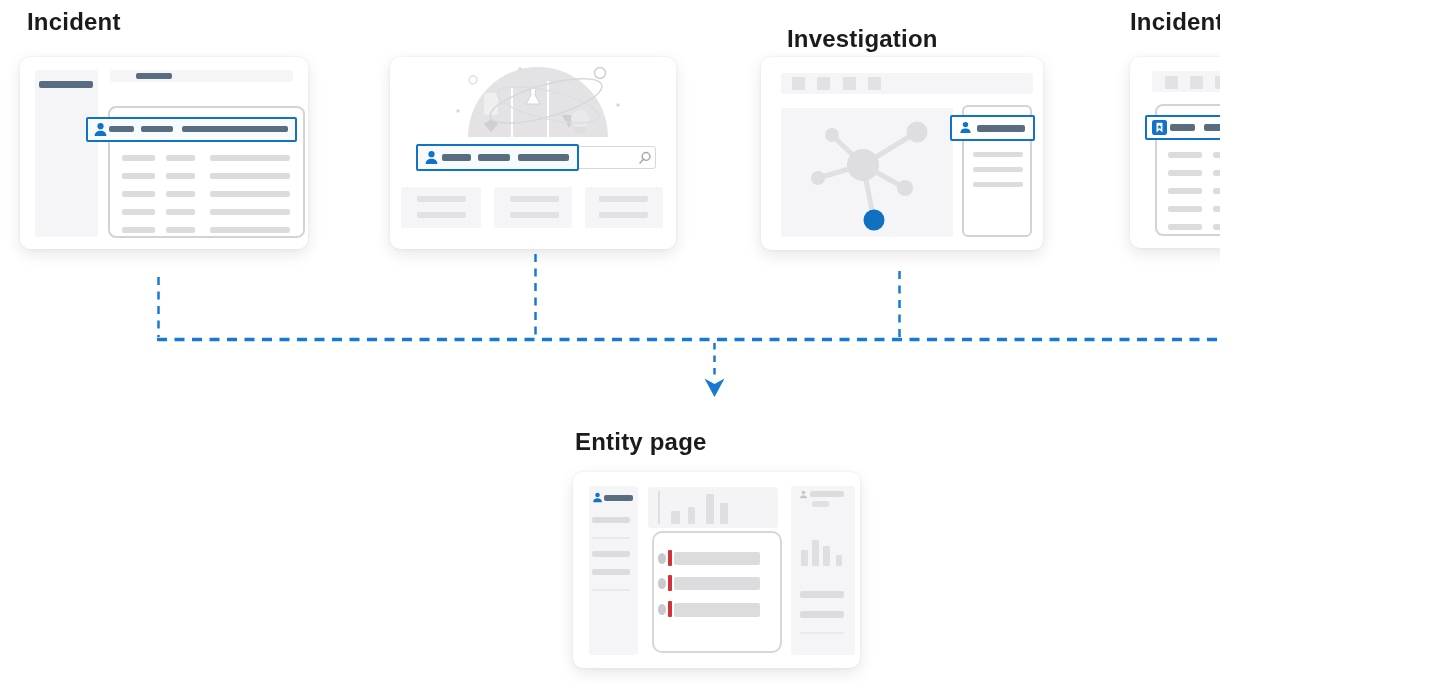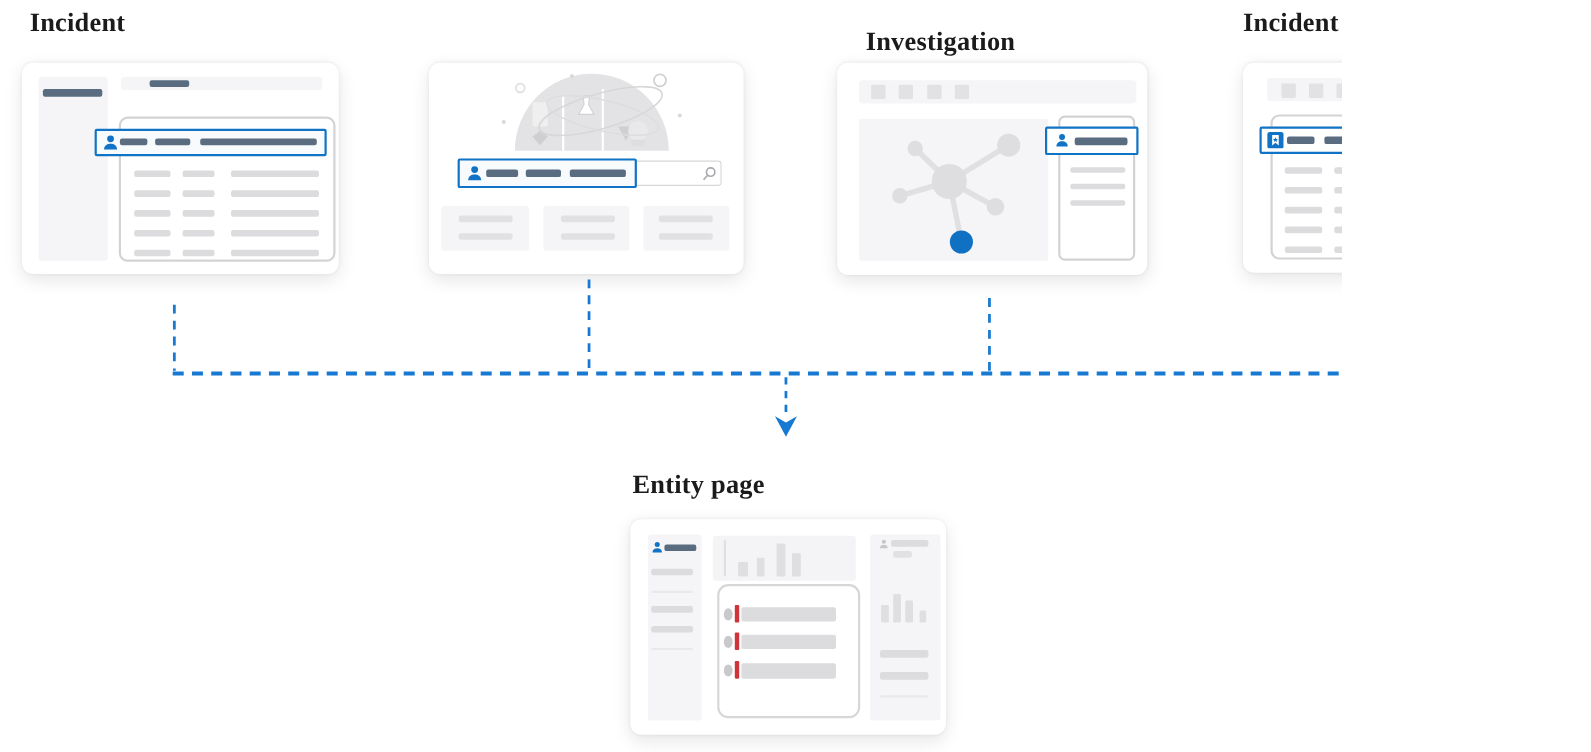--- a/index.html
+++ b/index.html
@@ -1,17 +1,17 @@
 <!DOCTYPE html>
 <html><head>
 <meta charset="utf-8">
 <style>
   html,body{margin:0;padding:0;background:#fff;}
   .canvas{position:relative;width:1220px;height:684px;background:#ffffff;overflow:hidden;
-          font-family:Liberation Serif, serif;}
+          font-family:Liberation Sans, sans-serif;}
   .hdg{position:absolute;margin:0;font-size:24px;font-weight:600;color:#1b1b1b;letter-spacing:.2px;}
   .card{position:absolute;background:#fff;border-radius:10px;
         box-shadow:0 0 3px rgba(0,0,0,.07),0 5px 16px rgba(0,0,0,.10);}
   .panel{position:absolute;background:#f5f5f7;border-radius:3px;}
   .bar{position:absolute;height:6px;border-radius:2px;background:#dcdcde;}
   .bar.slate{background:#5a6d80;}
   .bar.light{background:#e1e1e3;}
   .bar.thin{height:2px;background:#e9e9eb;border-radius:1px;}
   .outline-box{position:absolute;background:#fff;border:2px solid #d3d3d5;border-radius:8px;box-sizing:border-box;}
   .hl{position:absolute;background:#f8fbfe;border:2.5px solid #1173c5;border-radius:2px;box-sizing:border-box;}

